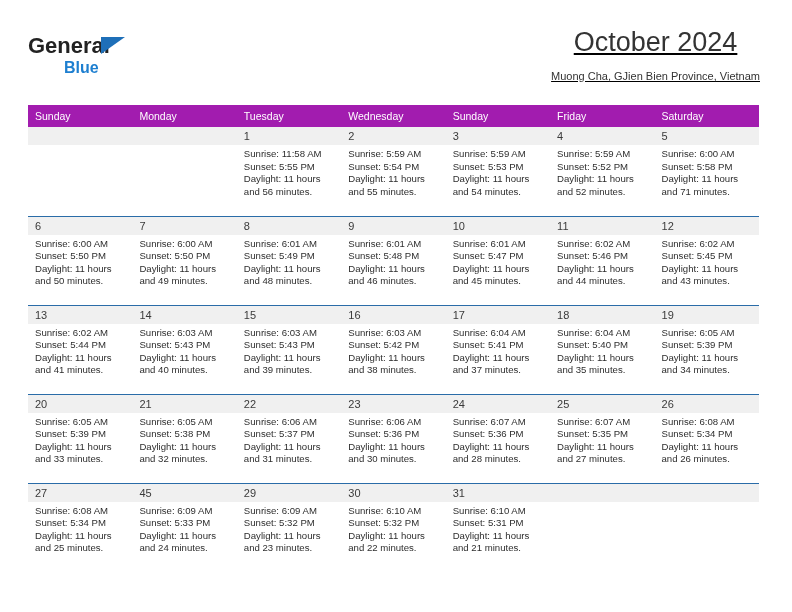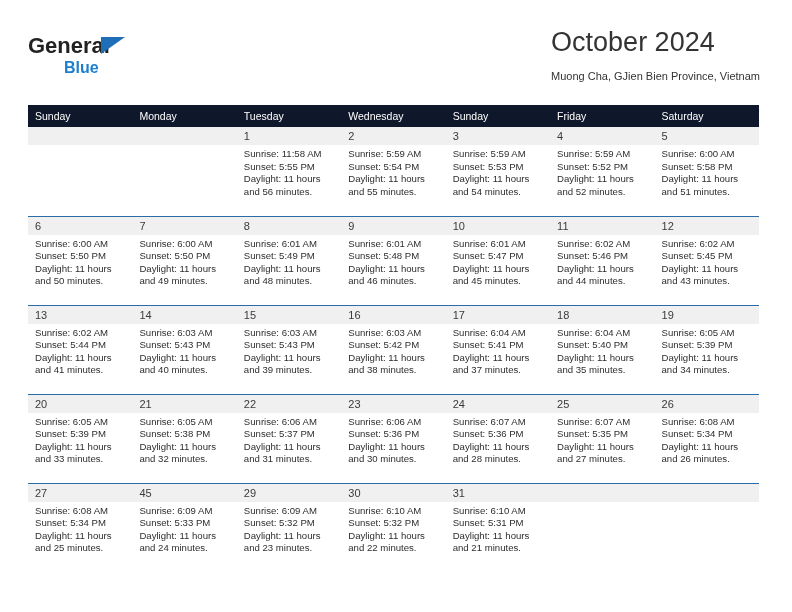--- a/index.html
+++ b/index.html
@@ -60,21 +60,22 @@
     top: 22px;
     font-size: 16px;
     color: #1e7fd0;
     line-height: 24px;
   }
 
   .title-block {
     position: absolute;
     right: 0;
     top: 0;
-    text-align: left;
+    text-align: center;
+    text-decoration: underline;
   }
   .cal-title {
     font-size: 27px;
     color: #333333;
     line-height: 32px;
     white-space: nowrap;
   }
   .cal-subtitle {
     font-size: 11px;
     color: #333333;
@@ -91,21 +92,21 @@
     width: 731px;
   }
   table.cal {
     border-collapse: collapse;
     table-layout: fixed;
     width: 731px;
   }
   table.cal col { width: 104.43px; }
 
   thead th {
-    background: #0f172a;
+    background: #a21caf;
     color: #ffffff;
     font-size: 10.5px;
     font-weight: normal;
     text-align: left;
     padding: 5px 0 5px 7px;
     height: 10px;
     border: none;
   }
 
   tbody tr.week {
@@ -220,21 +221,21 @@
                 <div>Sunrise: 5:59 AM</div>
                 <div>Sunset: 5:52 PM</div>
                 <div class="wrapline">Daylight: 11 hours and 52 minutes.</div>
               </div>
             </td>
             <td>
               <div class="daynum">5</div>
               <div class="details">
                 <div>Sunrise: 6:00 AM</div>
                 <div>Sunset: 5:58 PM</div>
-                <div class="wrapline">Daylight: 11 hours and 51 minutes.</div>
+                <div class="wrapline">Daylight: 11 hours and 71 minutes.</div>
               </div>
             </td>
           </tr>
           <tr class="week">
             <td>
               <div class="daynum">6</div>
               <div class="details">
                 <div>Sunrise: 6:00 AM</div>
                 <div>Sunset: 5:50 PM</div>
                 <div class="wrapline">Daylight: 11 hours and 50 minutes.</div>

